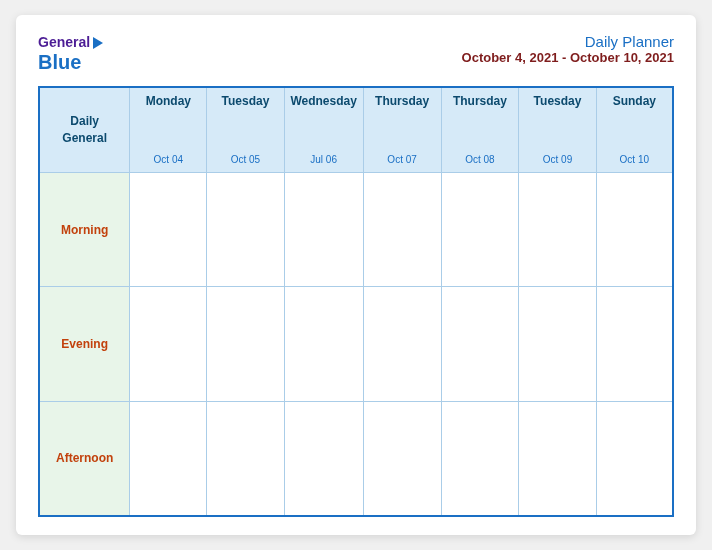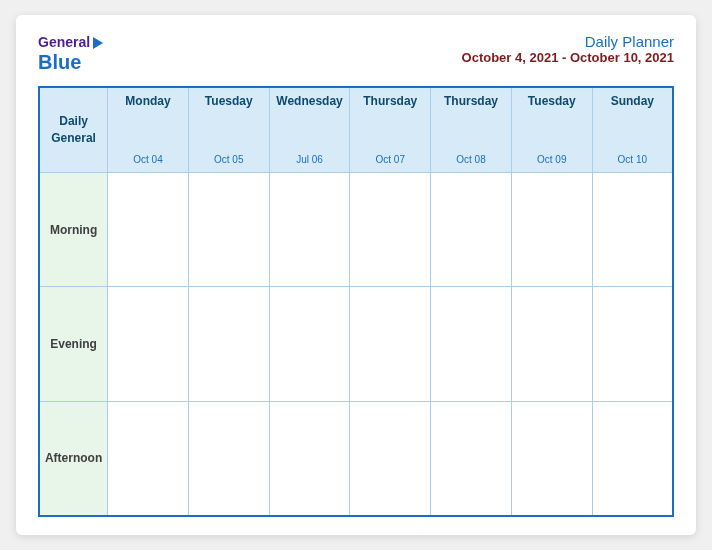--- a/index.html
+++ b/index.html
@@ -78,25 +78,25 @@
       display: block;
       margin-top: 43px;
     }
     .calendar-table tbody tr td {
       background: #fff;
       height: 100px;
       width: 80px;
     }
     .calendar-table tbody tr td.row-label {
       background: #e8f5e9;
-      color: #404040;
+      color: #c2410c;
       font-size: 12px;
       font-weight: bold;
       width: 68px;
-      padding: 4px;
+      padding: 16px;
     }
     .calendar-table tbody tr:not(:last-child) td {
       border-bottom: 1px solid #aacde8;
     }
     .col-header-first {
       width: 68px;
     }
   </style>
 </head>
 <body>

